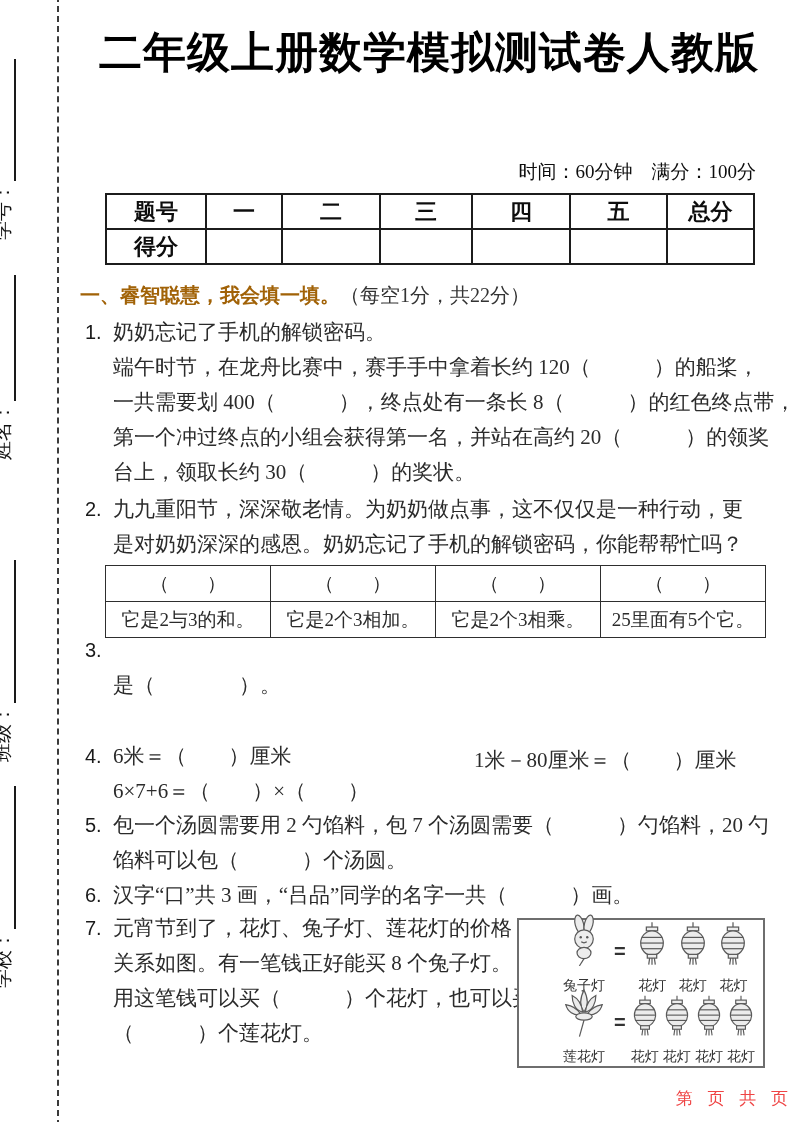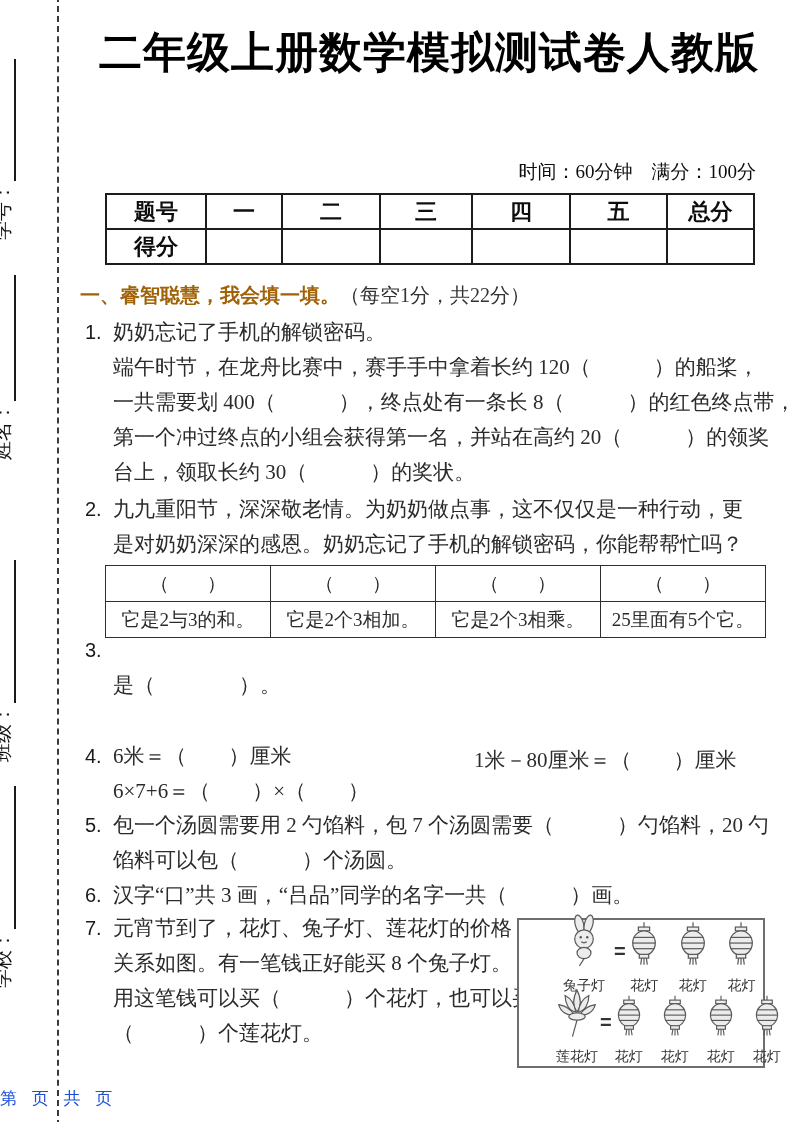--- a/index.html
+++ b/index.html
@@ -56,27 +56,27 @@
   table.fill-table tr.paren-row td { height:30px; }
   table.fill-table tr.desc-row td { height:33px; }
   
   .lantern-box { position:absolute; left:437px; top:7px; width:248px; height:150px;
     border:2px solid #6e6e6e; background:#fff; padding:3px 5px 0 5px; }
   .lantern-row { display:flex; align-items:flex-end; height:71px; }
   .big-item { width:56px; display:flex; flex-direction:column; align-items:center;margin-left:32px; }
   .big-item .lbl, .lantern-item .lbl { font-size:14px; line-height:17px; color:#333; white-space:nowrap; }
   .eq { align-self:center; margin:0 2px 14px 2px; font-family:"Liberation Sans","DejaVu Sans",sans-serif;
     font-weight:bold; font-size:20px; color:#333; }
-  .lanterns { flex:1; display:flex; justify-content:space-evenly; align-items:flex-end;gap:16px; }
+  .lanterns { flex:1; display:flex; justify-content:space-evenly; align-items:flex-end; }
   .lantern-item { display:flex; flex-direction:column; align-items:center; }
   svg .ln { stroke:#5a5a5a; stroke-width:1.3; fill:none; }
   svg .fl { stroke:#5a5a5a; stroke-width:1.3; fill:#ececec; }
   
-  .page-footer { position:absolute; top:1087px; left:0; width:100%; text-align:left;
-    font-family:"Liberation Sans","DejaVu Sans",sans-serif; font-size:17px; letter-spacing:5px; color:#1d4ed8; }
+  .page-footer { position:absolute; top:1087px; left:0; width:100%; text-align:right;
+    font-family:"Liberation Sans","DejaVu Sans",sans-serif; font-size:17px; letter-spacing:5px; color:#ef4444; }
 </style>
 </head>
 <body>
 
 <div class="page">
 
   <div class="binding-line"></div>
 
   <div class="side-field" style="left:16px; top:212px;">
     <span>学号：</span>

